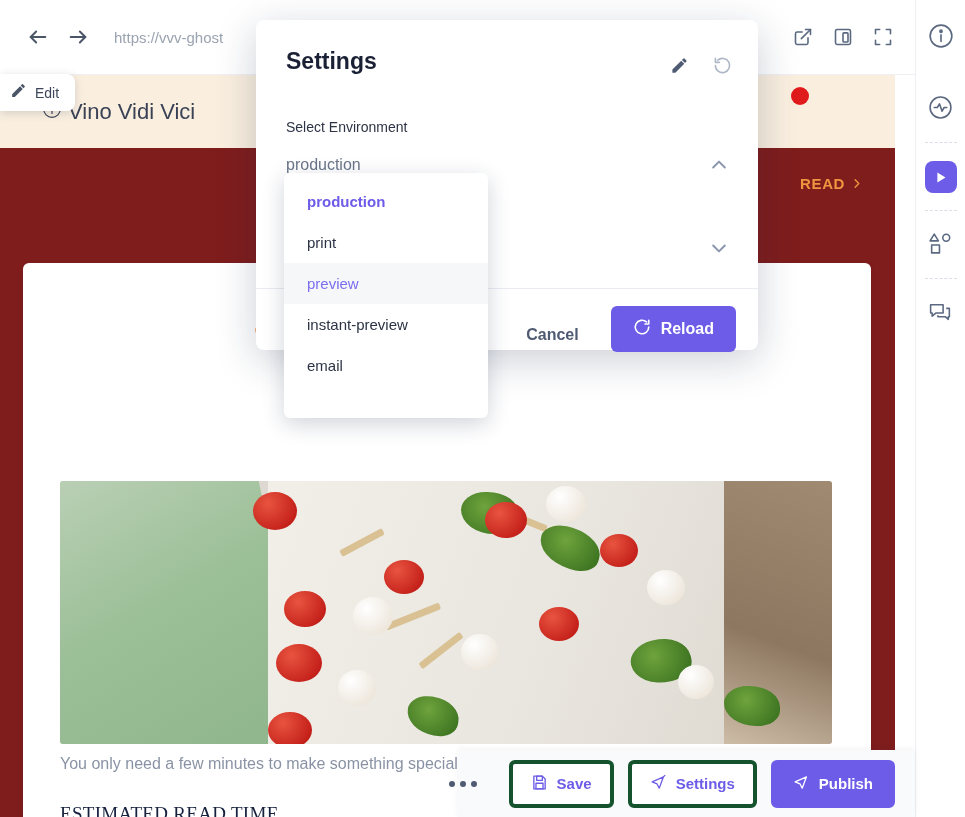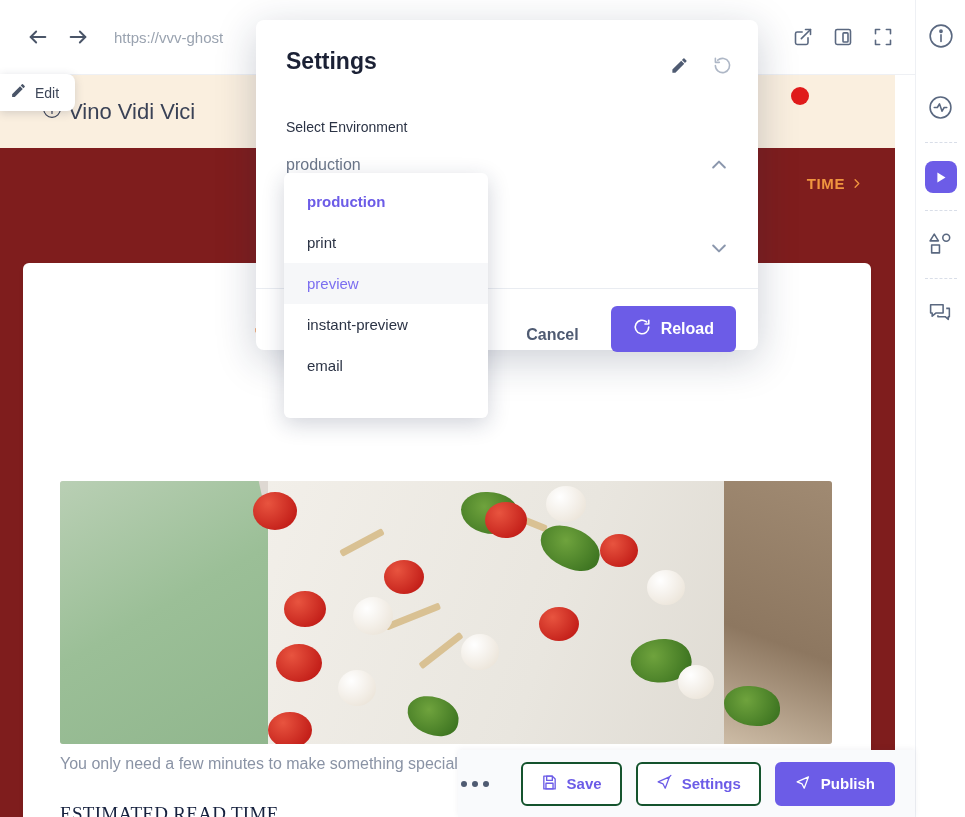--- a/index.html
+++ b/index.html
@@ -223,21 +223,21 @@
     box-shadow: 0 -1px 6px rgba(30,40,70,.06);
     z-index: 40;
   }
   .dots { display: flex; gap: 5px; margin-right: 18px; cursor: pointer; }
   .dots i { width: 6px; height: 6px; border-radius: 50%; background: #4f5b72; display: block; }
   .abtn {
     display: flex; align-items: center; gap: 9px;
     font-size: 15px; font-weight: bold;
     padding: 10px 18px; border-radius: 6px;
     cursor: pointer; background: #fff;
-    border: 2px solid #14532d; color: #6c5ce7;
+    border: 4px solid #14532d; color: #6c5ce7;
     font-family: "Liberation Sans", sans-serif;
   }
   .abtn.filled { background: #6c5ce7; color: #fff; border-color: #6c5ce7; }
 
   
   .photo { position: absolute; inset: 0; background: #ded8d2; }
   .photo .napkin {
     position: absolute; left: 0; top: 0; width: 33%; height: 100%;
     background: linear-gradient(150deg,#b9cfb4 0%,#9bbf97 45%,#8fb58c 100%);
     clip-path: polygon(0 0, 78% 0, 100% 100%, 0 100%);
@@ -309,21 +309,21 @@
             <path d="M7 8h10l-5 6z"></path>
             <line x1="12" y1="14" x2="12" y2="18"></line>
         </svg>
       </span>
       <span>Vino Vidi Vici</span>
     </div>
     <div class="red-dot"></div>
   </div>
 
   <div class="blog-link">
-    <span>TIME</span>
+    <span>READ</span>
     <span>
       <svg width="11" height="11" viewBox="0 0 24 24" fill="none" stroke="currentColor" stroke-width="3" stroke-linecap="round" stroke-linejoin="round">
           <polyline points="9,4 17,12 9,20"></polyline>
         </svg>
     </span>
   </div>
 
   <div class="article-card">
     <div class="article-title">5 Appetizers That Will Impress</div>
     <div class="article-date">2021</div>

